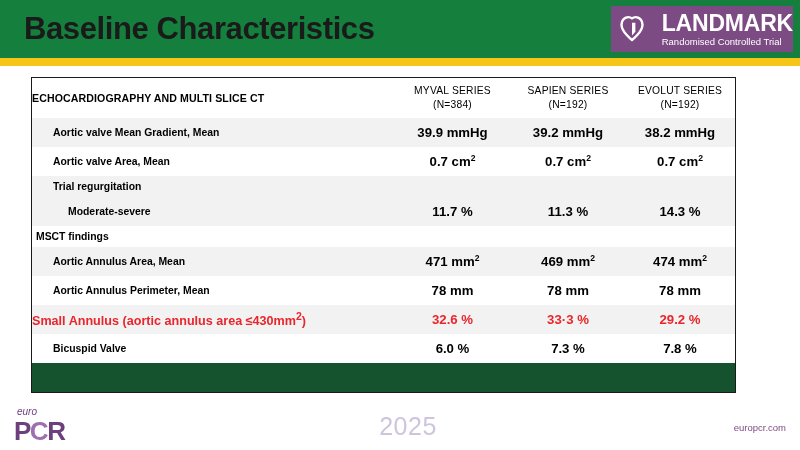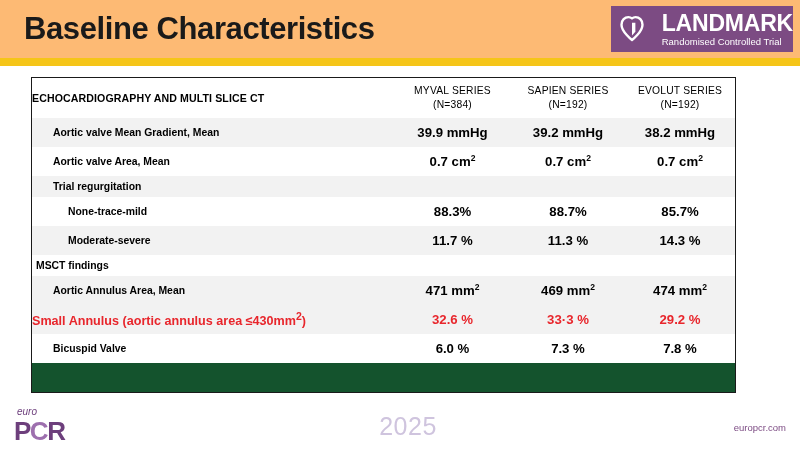--- a/index.html
+++ b/index.html
@@ -14,21 +14,21 @@
     overflow: hidden;
     position: relative;
   }
 
   
   .header {
     position: absolute;
     left: 0; top: 0;
     width: 800px;
     height: 62px;
-    background: #fdba74;
+    background: #15803d;
   }
   .slide-title {
     position: absolute;
     left: 24px;
     top: 11px;
     font-size: 31px;
     font-weight: bold;
     color: #1a1a1a;
     letter-spacing: -0.4px;
     white-space: nowrap;
@@ -287,26 +287,20 @@
         <td class="val sup-cell">0.7 cm<sup>2</sup></td>
       </tr>
 
       <tr class="section-row row-shaded">
         <td class="lbl indent-1">Trial regurgitation</td>
         <td></td>
         <td></td>
         <td></td>
       </tr>
 
-      <tr class="data-row row-plain">
-        <td class="lbl indent-2">None-trace-mild</td>
-        <td class="val">88.3%</td>
-        <td class="val">88.7%</td>
-        <td class="val">85.7%</td>
-      </tr>
 
       <tr class="data-row row-shaded">
         <td class="lbl indent-2">Moderate-severe</td>
         <td class="val">11.7 %</td>
         <td class="val">11.3 %</td>
         <td class="val">14.3 %</td>
       </tr>
 
       <tr class="section-row row-plain">
         <td class="lbl indent-0">MSCT findings</td>
@@ -315,20 +309,26 @@
         <td></td>
       </tr>
 
       <tr class="data-row row-shaded">
         <td class="lbl indent-1">Aortic Annulus Area, Mean</td>
         <td class="val sup-cell">471 mm<sup>2</sup></td>
         <td class="val sup-cell">469 mm<sup>2</sup></td>
         <td class="val sup-cell">474 mm<sup>2</sup></td>
       </tr>
 
+      <tr class="data-row row-plain">
+        <td class="lbl indent-1">Aortic Annulus Perimeter, Mean</td>
+        <td class="val">78 mm</td>
+        <td class="val">78 mm</td>
+        <td class="val">78 mm</td>
+      </tr>
 
       <tr class="data-row row-shaded">
         <td class="red-label sup-cell">Small Annulus (aortic annulus area ≤430mm<sup>2</sup>)</td>
         <td class="red-val">32.6 %</td>
         <td class="red-val">33·3 %</td>
         <td class="red-val">29.2 %</td>
       </tr>
 
       <tr class="data-row row-plain">
         <td class="lbl indent-1">Bicuspid Valve</td>

